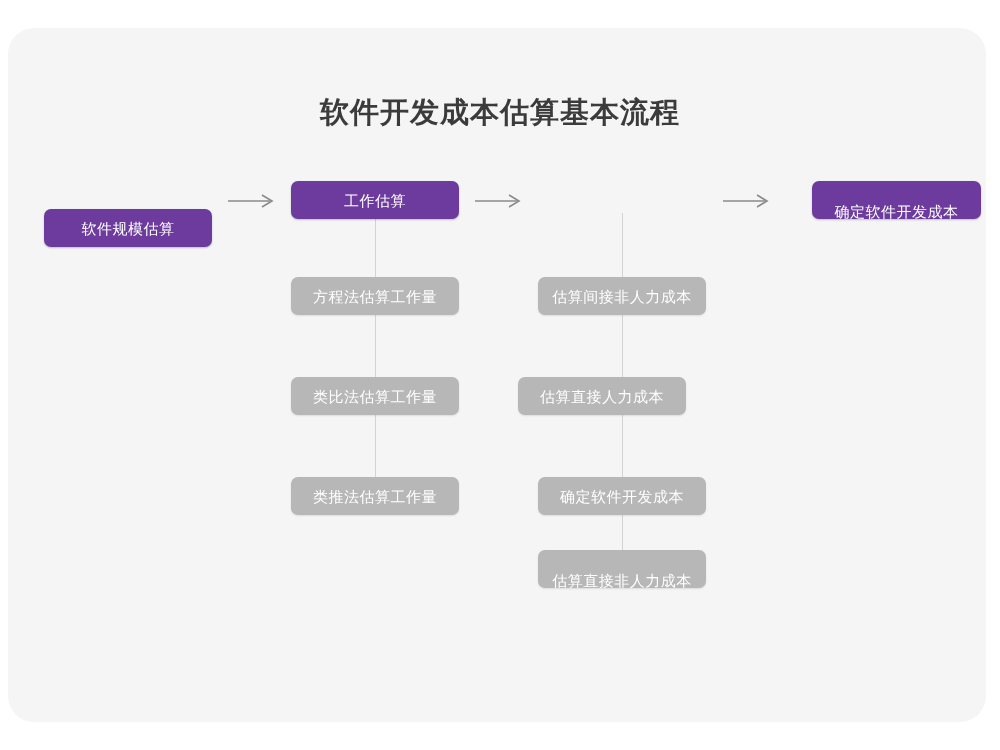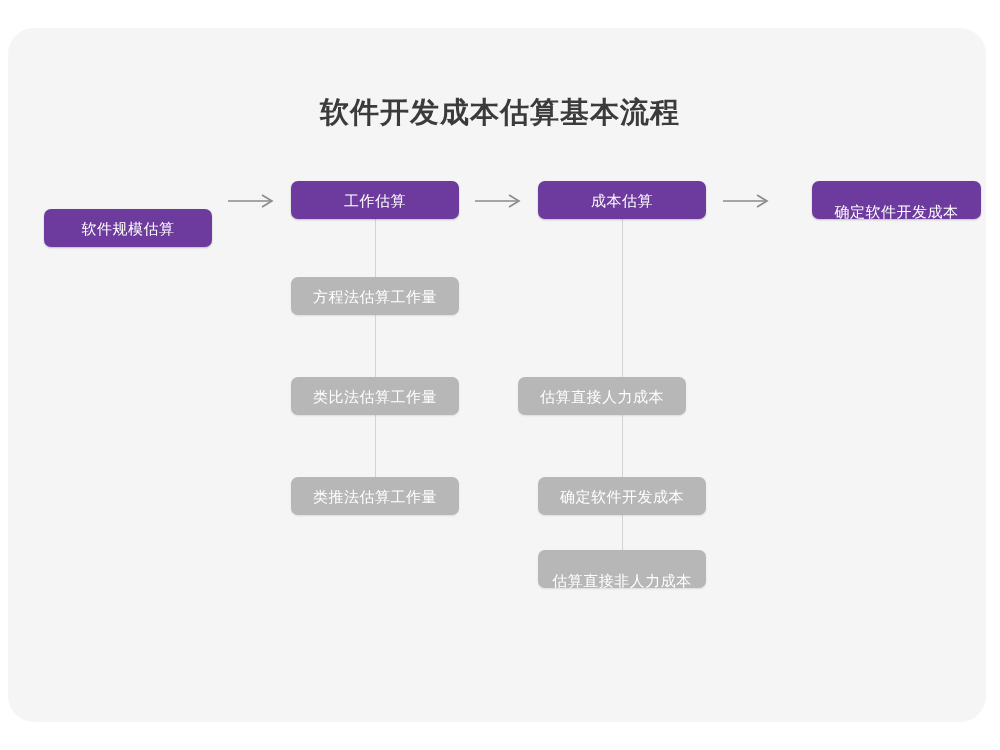--- a/index.html
+++ b/index.html
@@ -111,23 +111,20 @@
     <span>工作估算</span>
   </div>
 
   <div class="arrow" style="left:473px; top:191px; width:50px;">
     <svg width="50" height="18" viewBox="0 0 50 18" aria-hidden="true">
       <line x1="2" y1="9" x2="44" y2="9" stroke="#8a8a8a" stroke-width="1.6"></line>
       <polyline points="36,3 46,9 36,15" fill="none" stroke="#8a8a8a" stroke-width="1.6"></polyline>
     </svg>
   </div>
 
-  <div class="node primary" style="left:538px; top:181px; width:168px;">
-    <span>成本估算</span>
-  </div>
 
   <div class="arrow" style="left:721px; top:191px; width:50px;">
     <svg width="50" height="18" viewBox="0 0 50 18" aria-hidden="true">
       <line x1="2" y1="9" x2="44" y2="9" stroke="#8a8a8a" stroke-width="1.6"></line>
       <polyline points="36,3 46,9 36,15" fill="none" stroke="#8a8a8a" stroke-width="1.6"></polyline>
     </svg>
   </div>
 
   <div class="node primary" style="left:812px; top:181px; width:169px;align-items:flex-end;">
     <span>确定软件开发成本</span>
@@ -138,20 +135,23 @@
   </div>
 
   <div class="node sub" style="left:291px; top:377px; width:168px;">
     <span>类比法估算工作量</span>
   </div>
 
   <div class="node sub" style="left:291px; top:477px; width:168px;justify-content:center;">
     <span>类推法估算工作量</span>
   </div>
 
+  <div class="node sub" style="left:538px; top:277px; width:168px;">
+    <span>估算间接非人力成本</span>
+  </div>
 
   <div class="node sub" style="left:518px; top:377px; width:168px;">
     <span>估算直接人力成本</span>
   </div>
 
   <div class="node sub" style="left:538px; top:477px; width:168px;">
     <span>确定软件开发成本</span>
   </div>
 
   <div class="node sub" style="left:538px; top:550px; width:168px;align-items:flex-end;">

